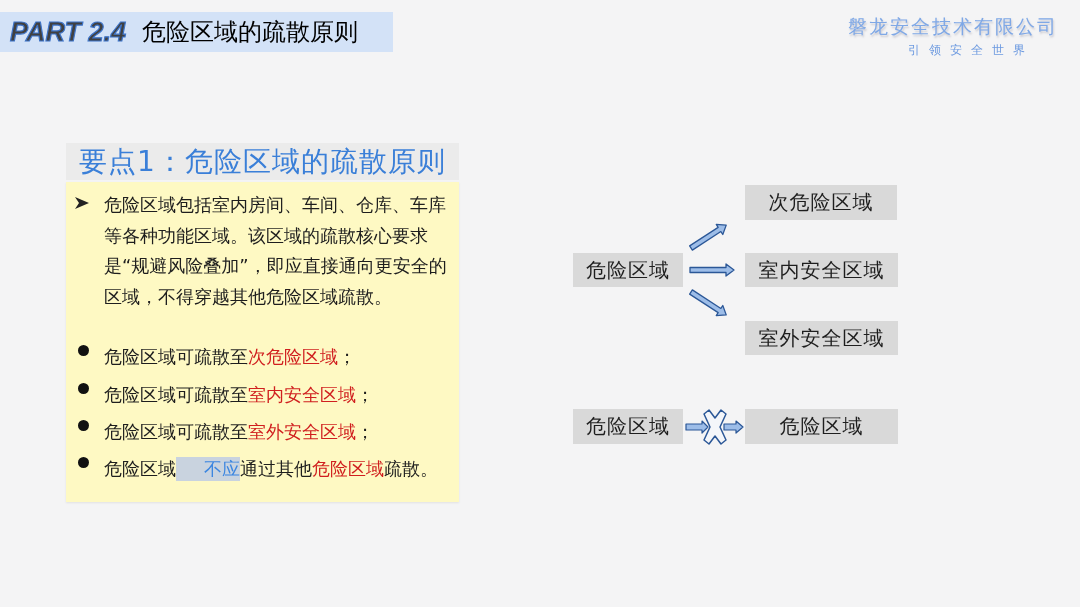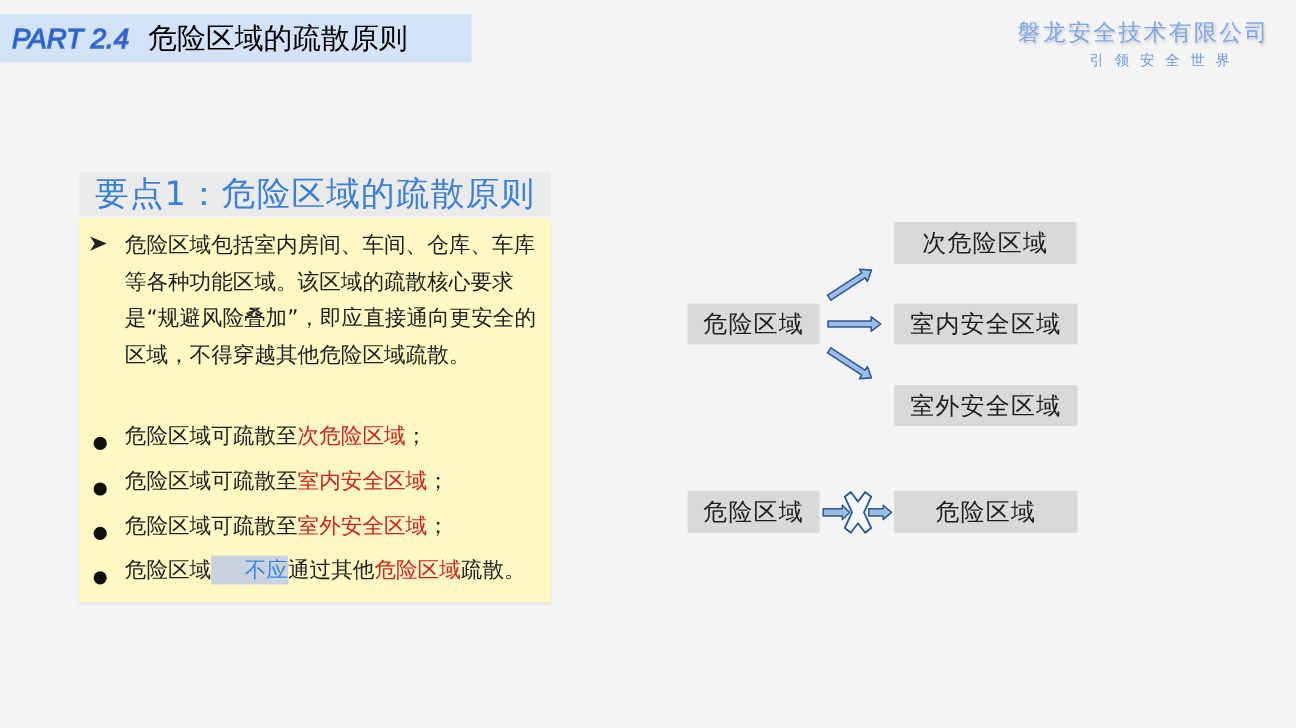--- a/index.html
+++ b/index.html
@@ -9,22 +9,22 @@
     font-family:"DejaVu Sans", "Liberation Sans", sans-serif;
   }
   .title-bar {
     position:absolute; left:0; top:12px; width:393px; height:40px;
     background:#d3e2f7;
     display:flex; align-items:center;
   }
   .part-label {
     margin-left:10px;
     font-family:"Liberation Sans", sans-serif;
-    font-style:italic; font-weight:normal; font-size:23px;
-    color:#1d4ed8;
+    font-style:italic; font-weight:bold; font-size:27px;
+    color:#404040;
     -webkit-text-stroke:1.2px #3e74c8;
     letter-spacing:0px;
   }
   .title-text {
     margin-left:16px; font-size:24px; color:#000000;
   }
   .company {
     position:absolute; right:22px; top:14px; text-align:center;
   }
   .company-name {
@@ -47,21 +47,21 @@
   }
   .para {
     position:absolute; left:38px; top:8px; width:352px;
     font-size:18px; line-height:30.5px; color:#1e1e1e;
   }
   .arrow-bullet {
     position:absolute; left:8px; top:13px; width:16px; height:16px;
   }
   .bullet-row {
     position:absolute; left:0; width:393px; height:30px;
-    font-size:18px; color:#1e1e1e; display:flex; align-items:flex-end;
+    font-size:18px; color:#1e1e1e; display:flex; align-items:flex-start;
   }
   .dot {
     width:11px; height:11px; border-radius:50%; background:#111;
     margin-left:12px; margin-right:15px; flex:none;
   }
   .red { color:#d01f1f; }
   .blue-hl { color:#3c86e0; background:#c9d3df;padding-left:28px; }
   .box {
     position:absolute; background:#d9d9d9;
     display:flex; align-items:center; justify-content:center;

